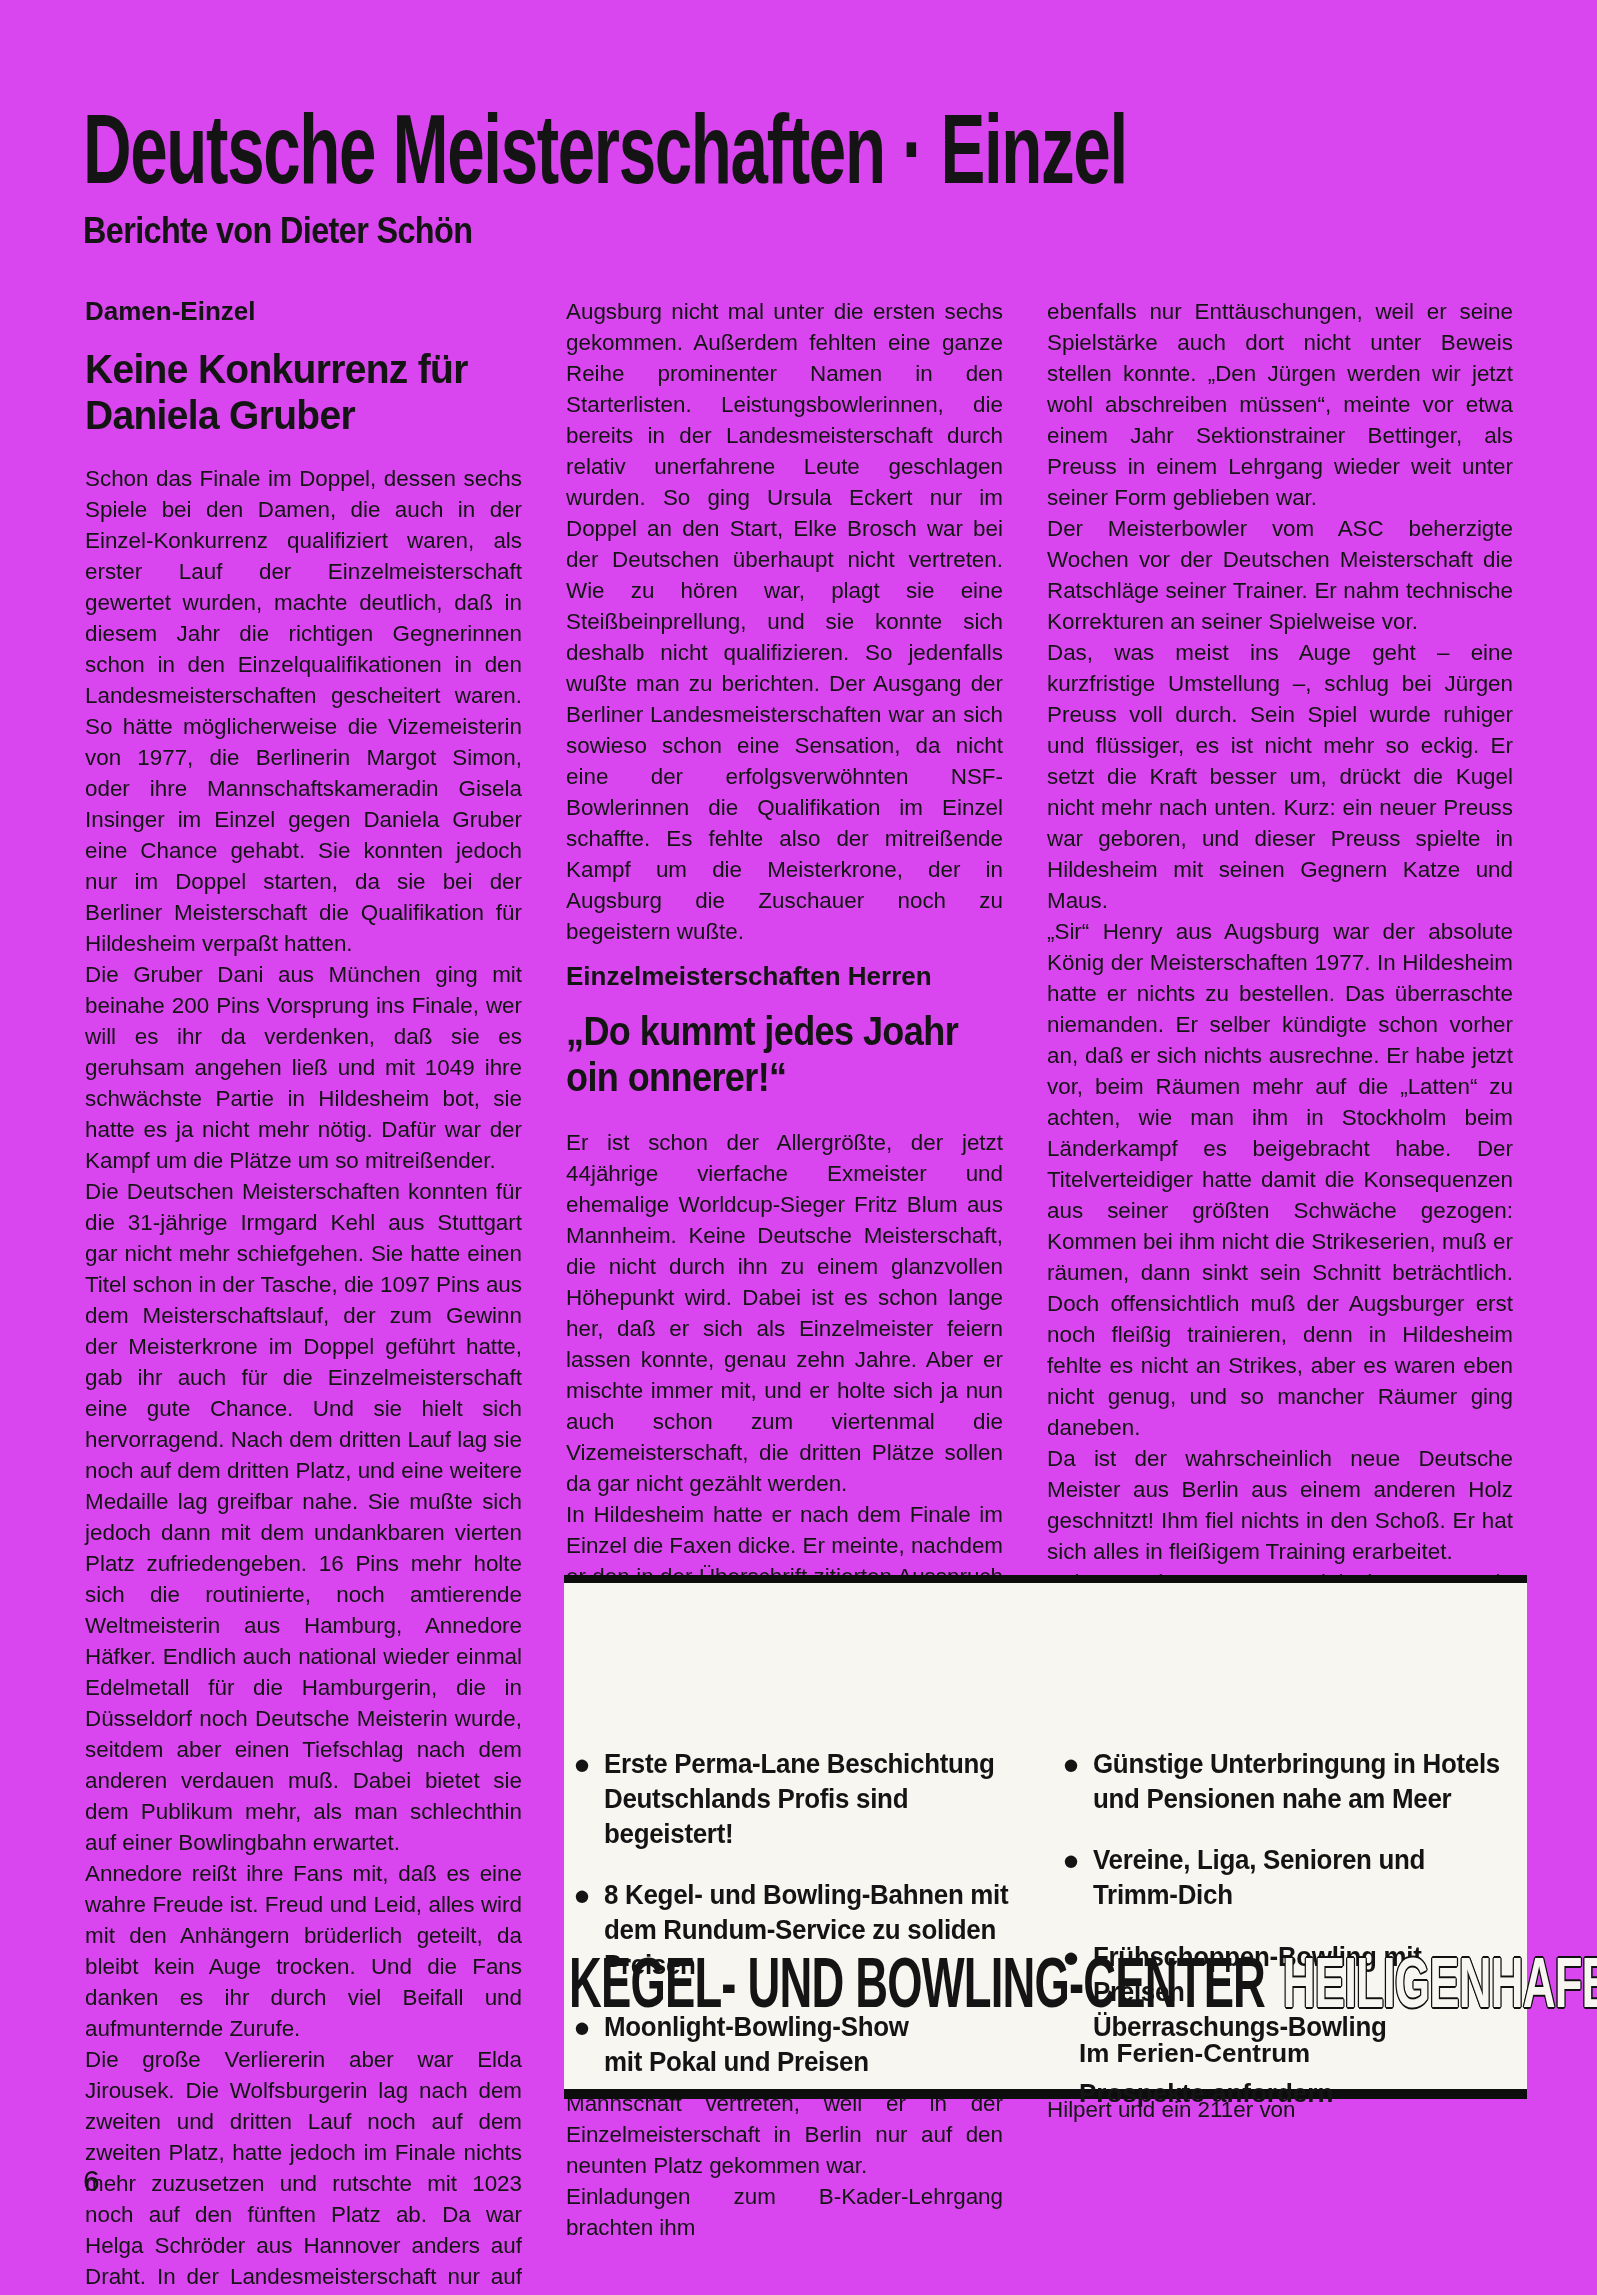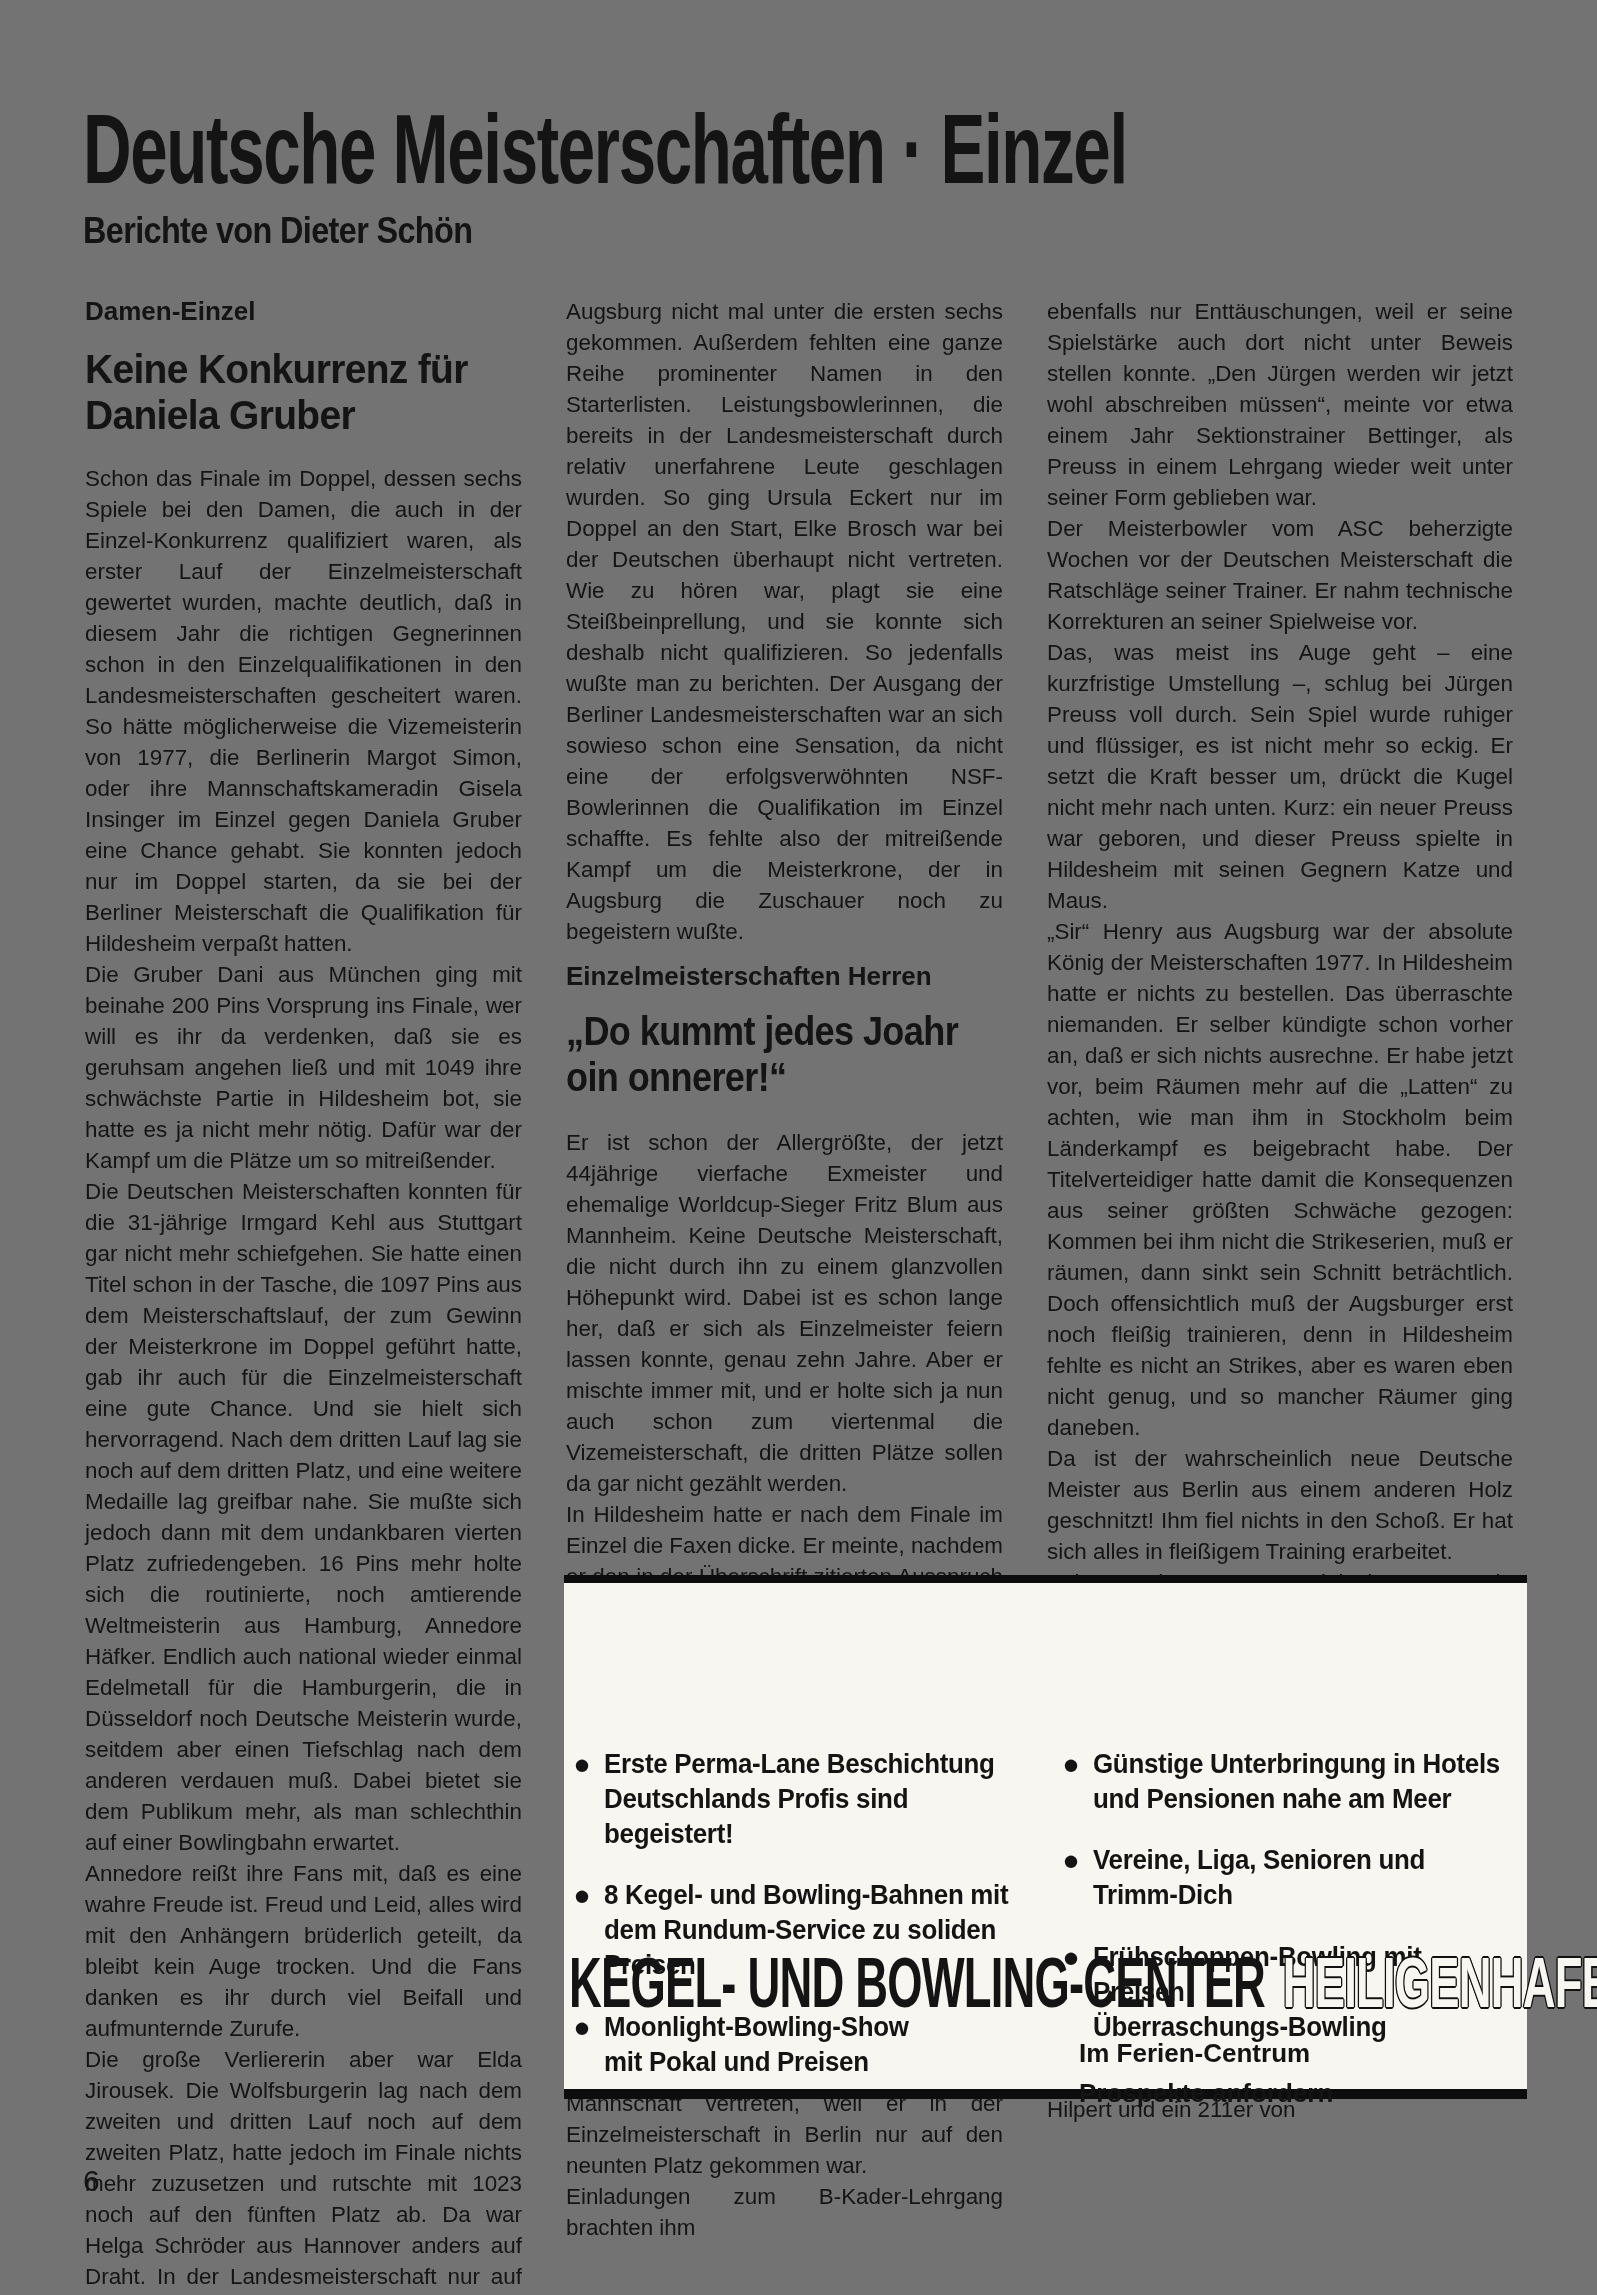--- a/index.html
+++ b/index.html
@@ -1,18 +1,18 @@
 <!DOCTYPE html>
 <html lang="de" style="font-size:10.6px"><head>
 <meta charset="utf-8">
 <style>
   html,body{margin:0;padding:0;background:#e8e6df;}
   .page{
     position:relative;width:1598px;height:2295px;
-    background:#737373;color:#141414;
+    background:#d946ef;color:#141414;
     font-family:"Liberation Sans","DejaVu Sans",sans-serif;
     overflow:hidden;
   }
   .masthead-title{
     position:absolute;left:83px;top:92px;
     font-size:99px;font-weight:700;letter-spacing:-2px;
     white-space:nowrap;transform:scaleX(0.68);transform-origin:left top;
   }
   .masthead-subtitle{
     position:absolute;left:83px;top:210px;

